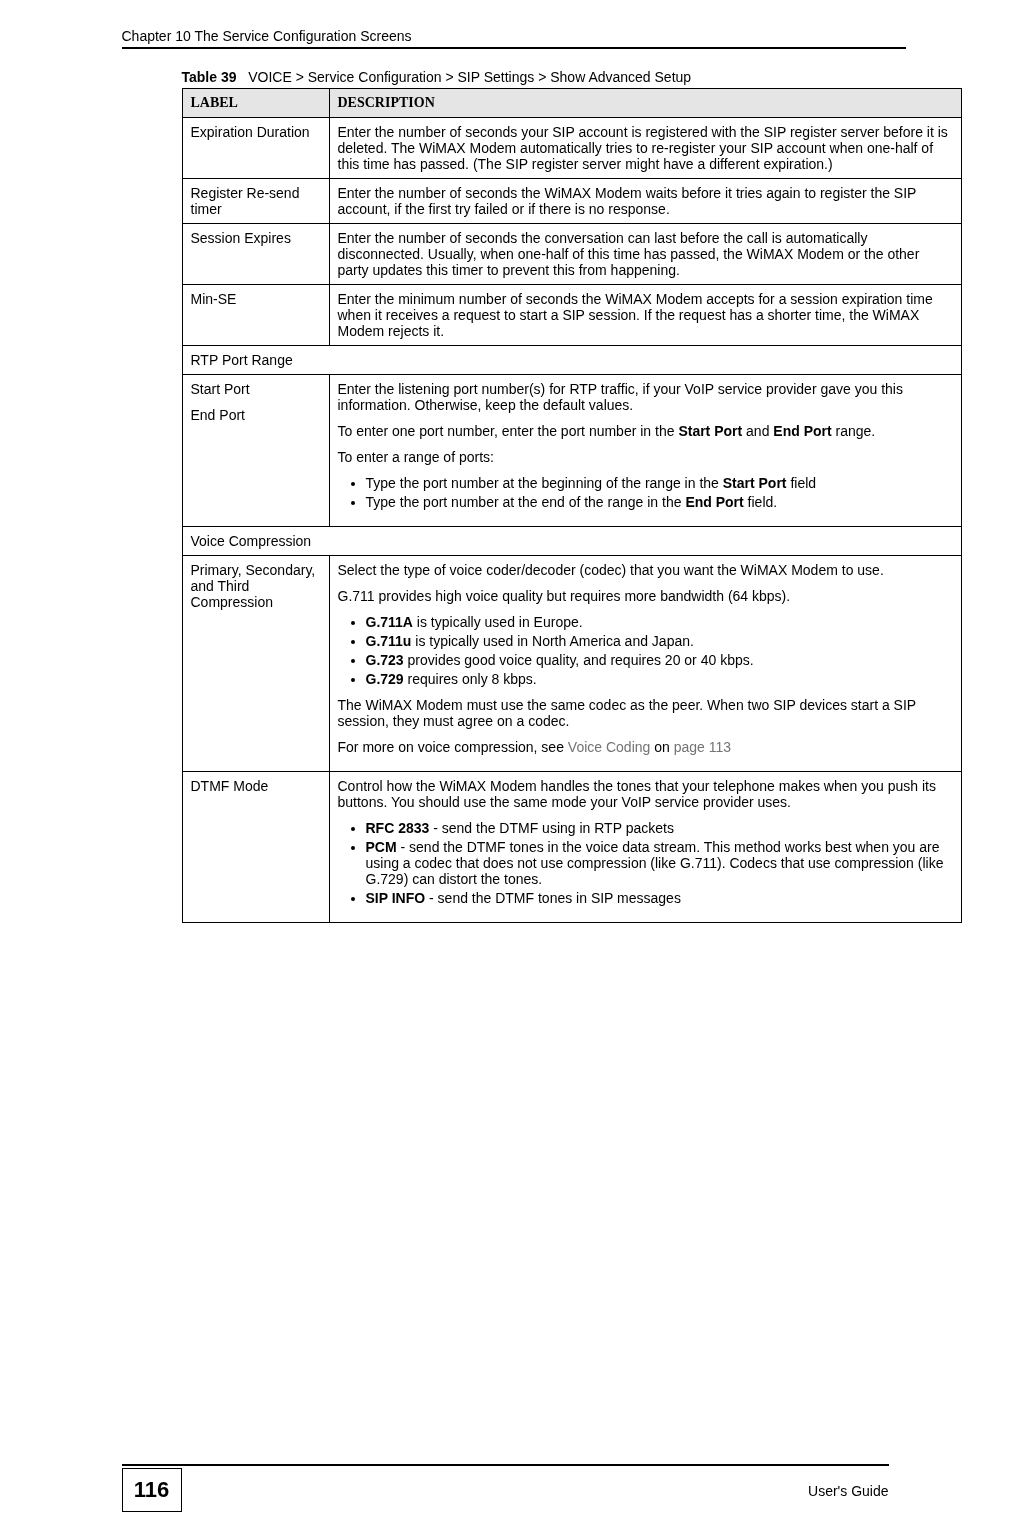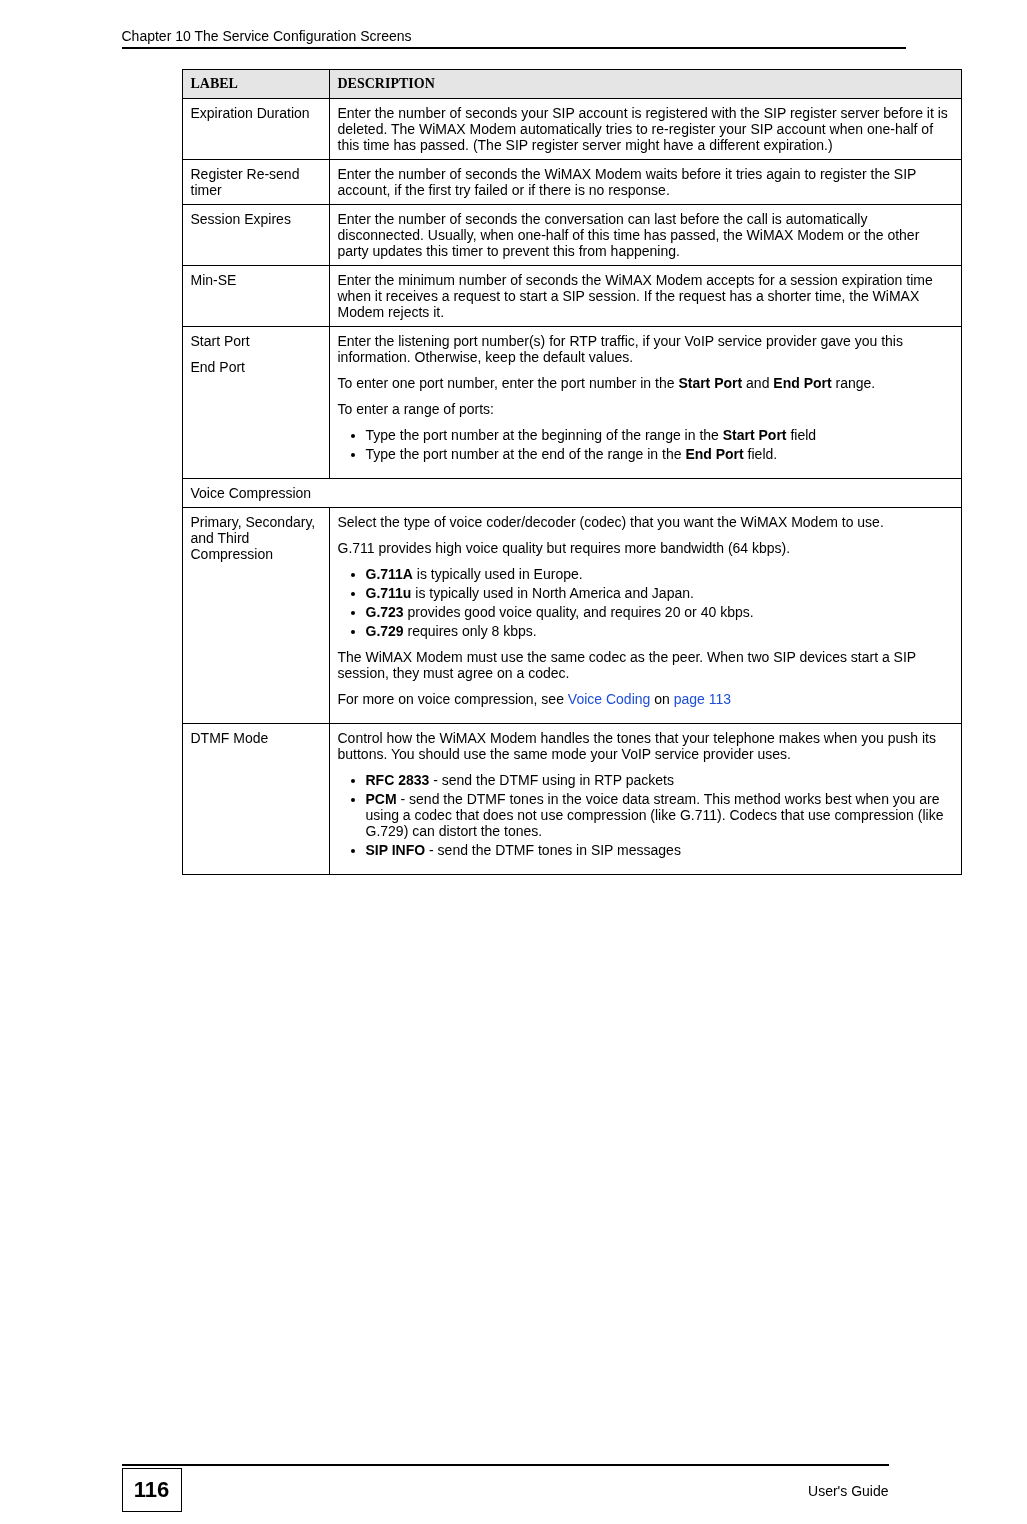--- a/index.html
+++ b/index.html
@@ -44,21 +44,21 @@
   table.settings thead th {
     background: #e5e5e5;
     font-weight: bold;
     font-family: Liberation Serif, serif;
   }
   table.settings td.label-col { width: 130px; }
   table.settings td p, table.settings td ul { margin: 0 0 10px 0; }
   table.settings td ul { padding-left: 28px; }
   table.settings td ul li { margin-bottom: 3px; }
   .section-row td { font-weight: normal; }
-  a.link { color: #1d4ed8; text-decoration: none; }
+  a.link { color: #737373; text-decoration: none; }
   .footer {
     position: absolute;
     bottom: 20px;
     left: 0;
     right: 17px;
     padding: 0 60px;
   }
   .footer-line {
     border-top: 2px solid #000;
     padding-top: 4px;
@@ -78,20 +78,23 @@
   }
   .footer-guide { font-size: 14px; }
   .b { font-weight: bold; }
 </style>
 </head>
 <body>
 
 <div class="page">
   <div class="chapter-header">Chapter 10 The Service Configuration Screens</div>
 
+  <div class="table-caption">
+    <span class="tnum">Table 39</span>&nbsp;&nbsp;&nbsp;<span>VOICE &gt; Service Configuration &gt; SIP Settings &gt; Show Advanced Setup</span>
+  </div>
 
   <table class="settings">
     <thead>
       <tr>
         <th>LABEL</th>
         <th>DESCRIPTION</th>
       </tr>
     </thead>
     <tbody>
       <tr>
@@ -102,20 +105,23 @@
         <td class="label-col">Register Re-send timer</td>
         <td>Enter the number of seconds the WiMAX Modem waits before it tries again to register the SIP account, if the first try failed or if there is no response.</td>
       </tr>
       <tr>
         <td class="label-col">Session Expires</td>
         <td>Enter the number of seconds the conversation can last before the call is automatically disconnected. Usually, when one-half of this time has passed, the WiMAX Modem or the other party updates this timer to prevent this from happening.</td>
       </tr>
       <tr>
         <td class="label-col">Min-SE</td>
         <td>Enter the minimum number of seconds the WiMAX Modem accepts for a session expiration time when it receives a request to start a SIP session. If the request has a shorter time, the WiMAX Modem rejects it.</td>
+      </tr>
+      <tr class="section-row">
+        <td colspan="2">RTP Port Range</td>
       </tr>
       <tr>
         <td class="label-col">
           <p>Start Port</p>
           <p>End Port</p>
         </td>
         <td>
           <p>Enter the listening port number(s) for RTP traffic, if your VoIP service provider gave you this information. Otherwise, keep the default values.</p>
           <p>
             <span>To enter one port number, enter the port number in the </span><span class="b">Start Port</span><span> and </span><span class="b">End Port</span><span> range.</span>

